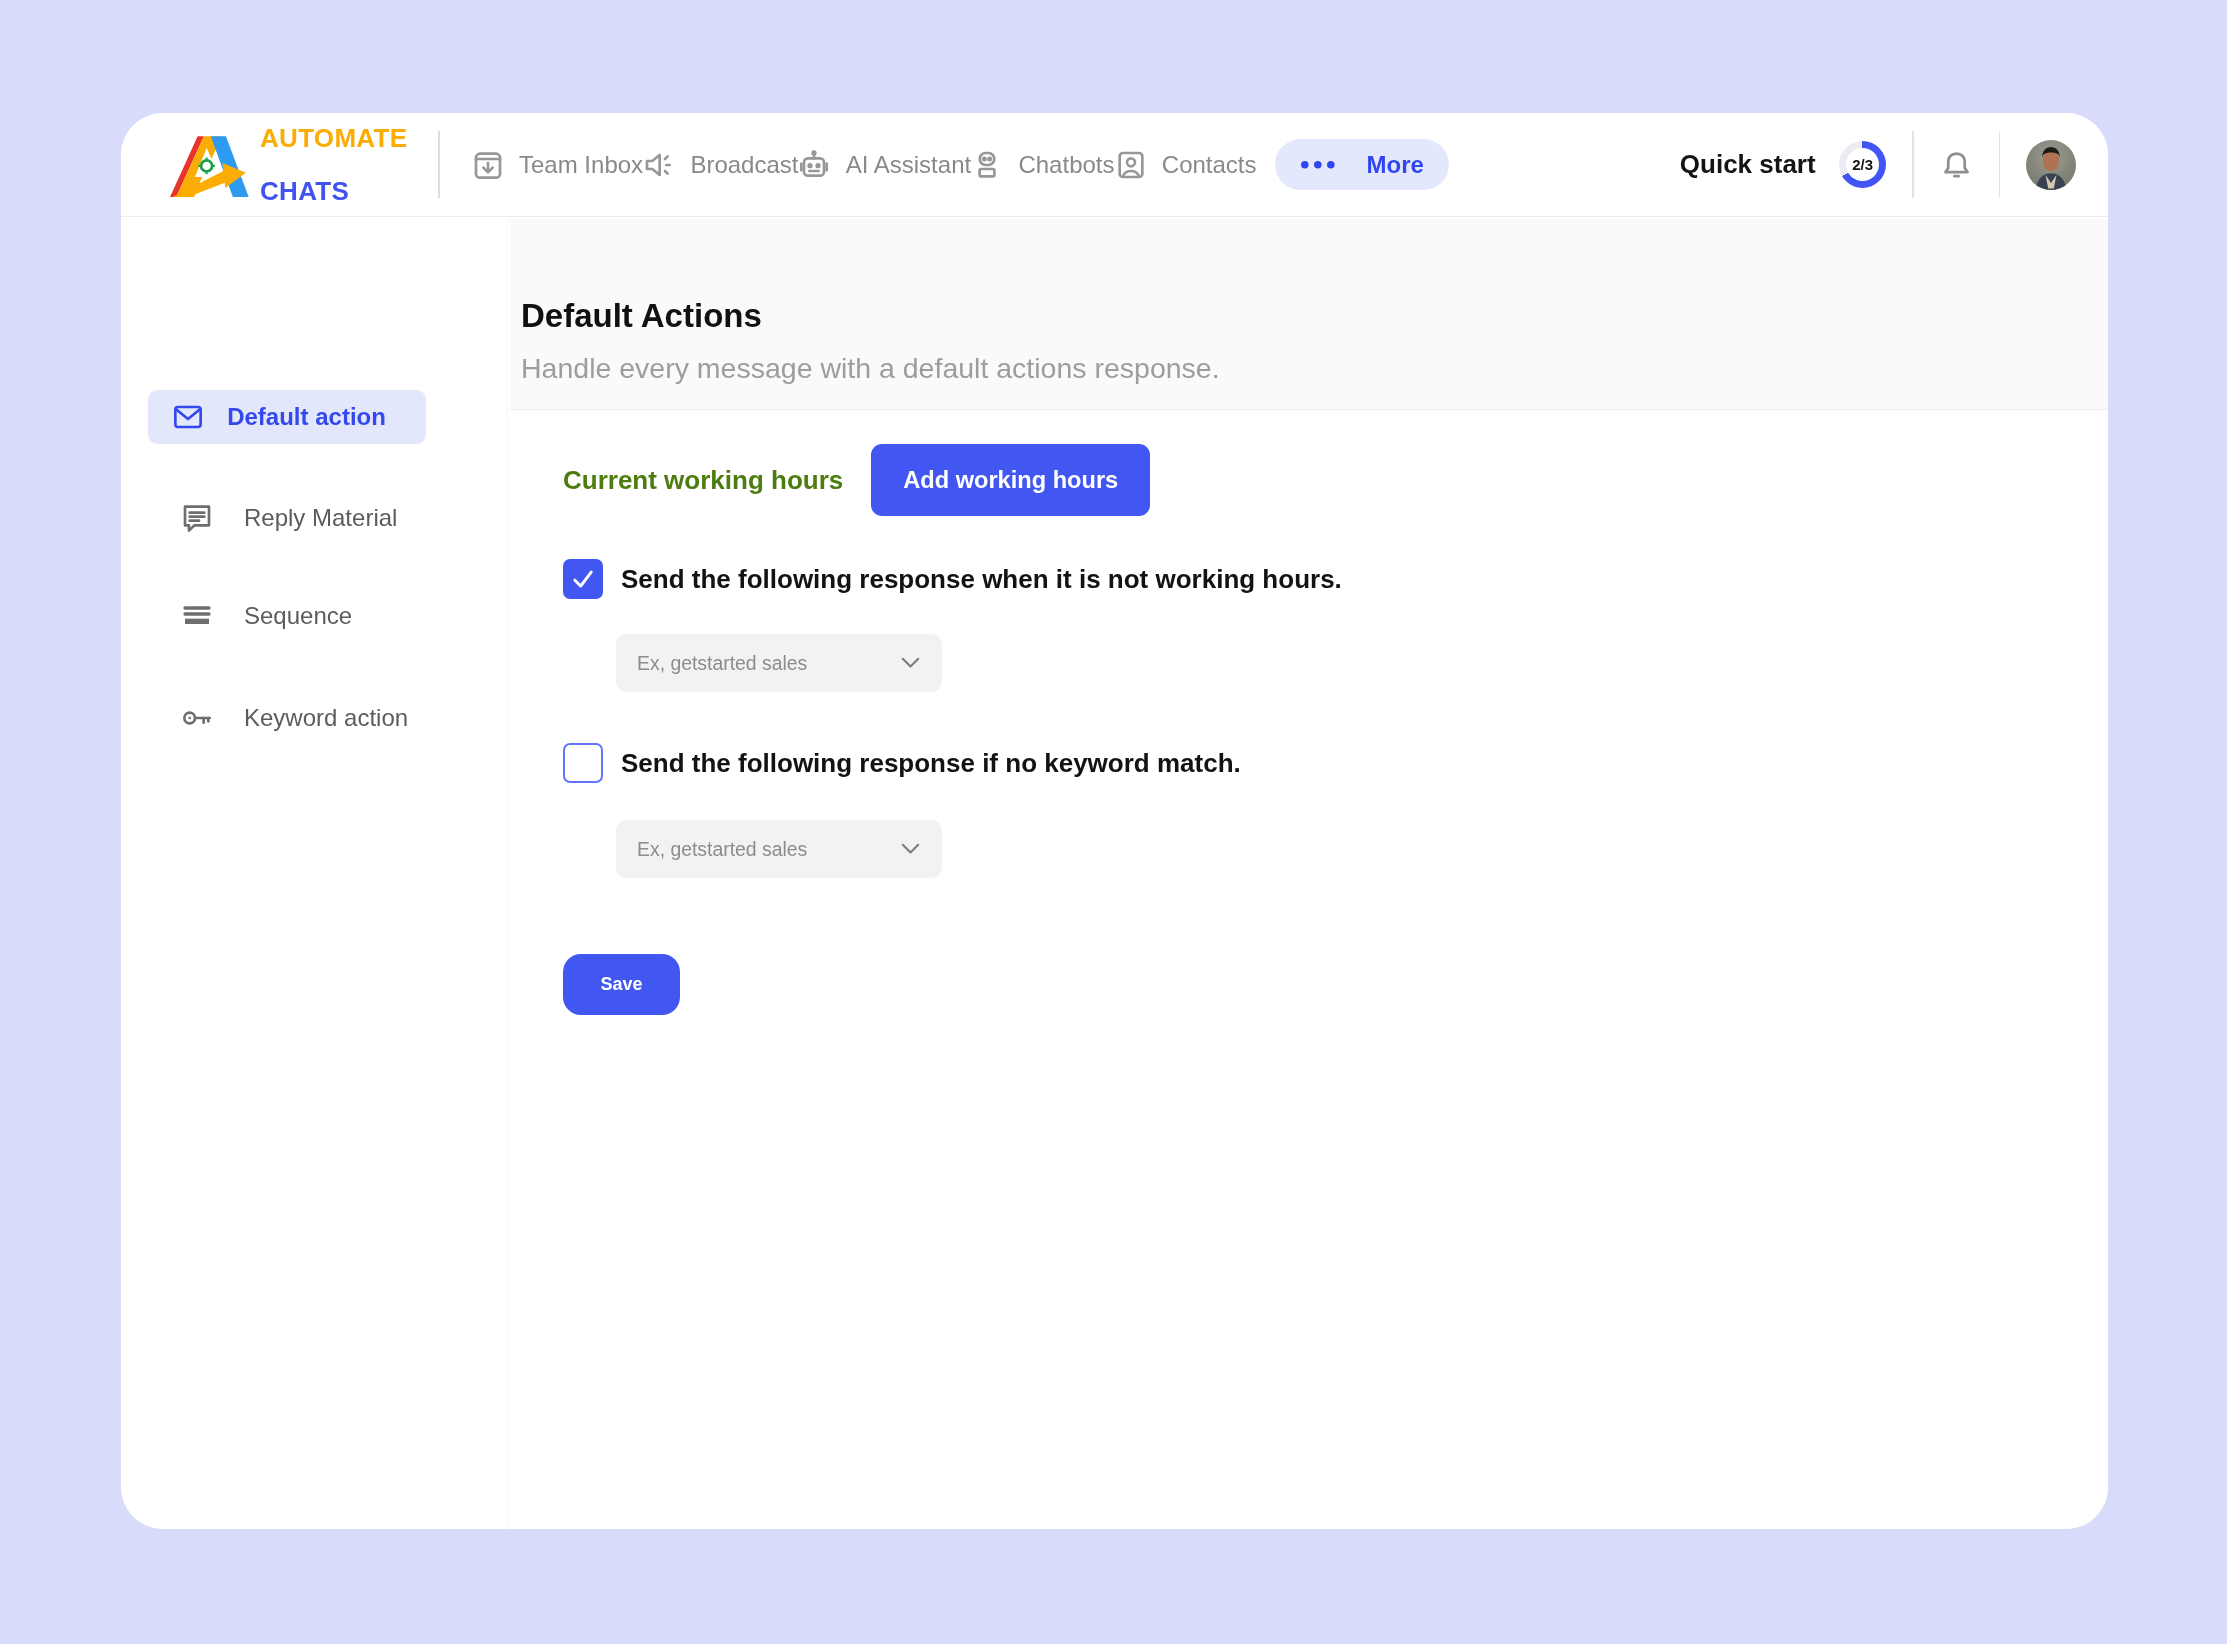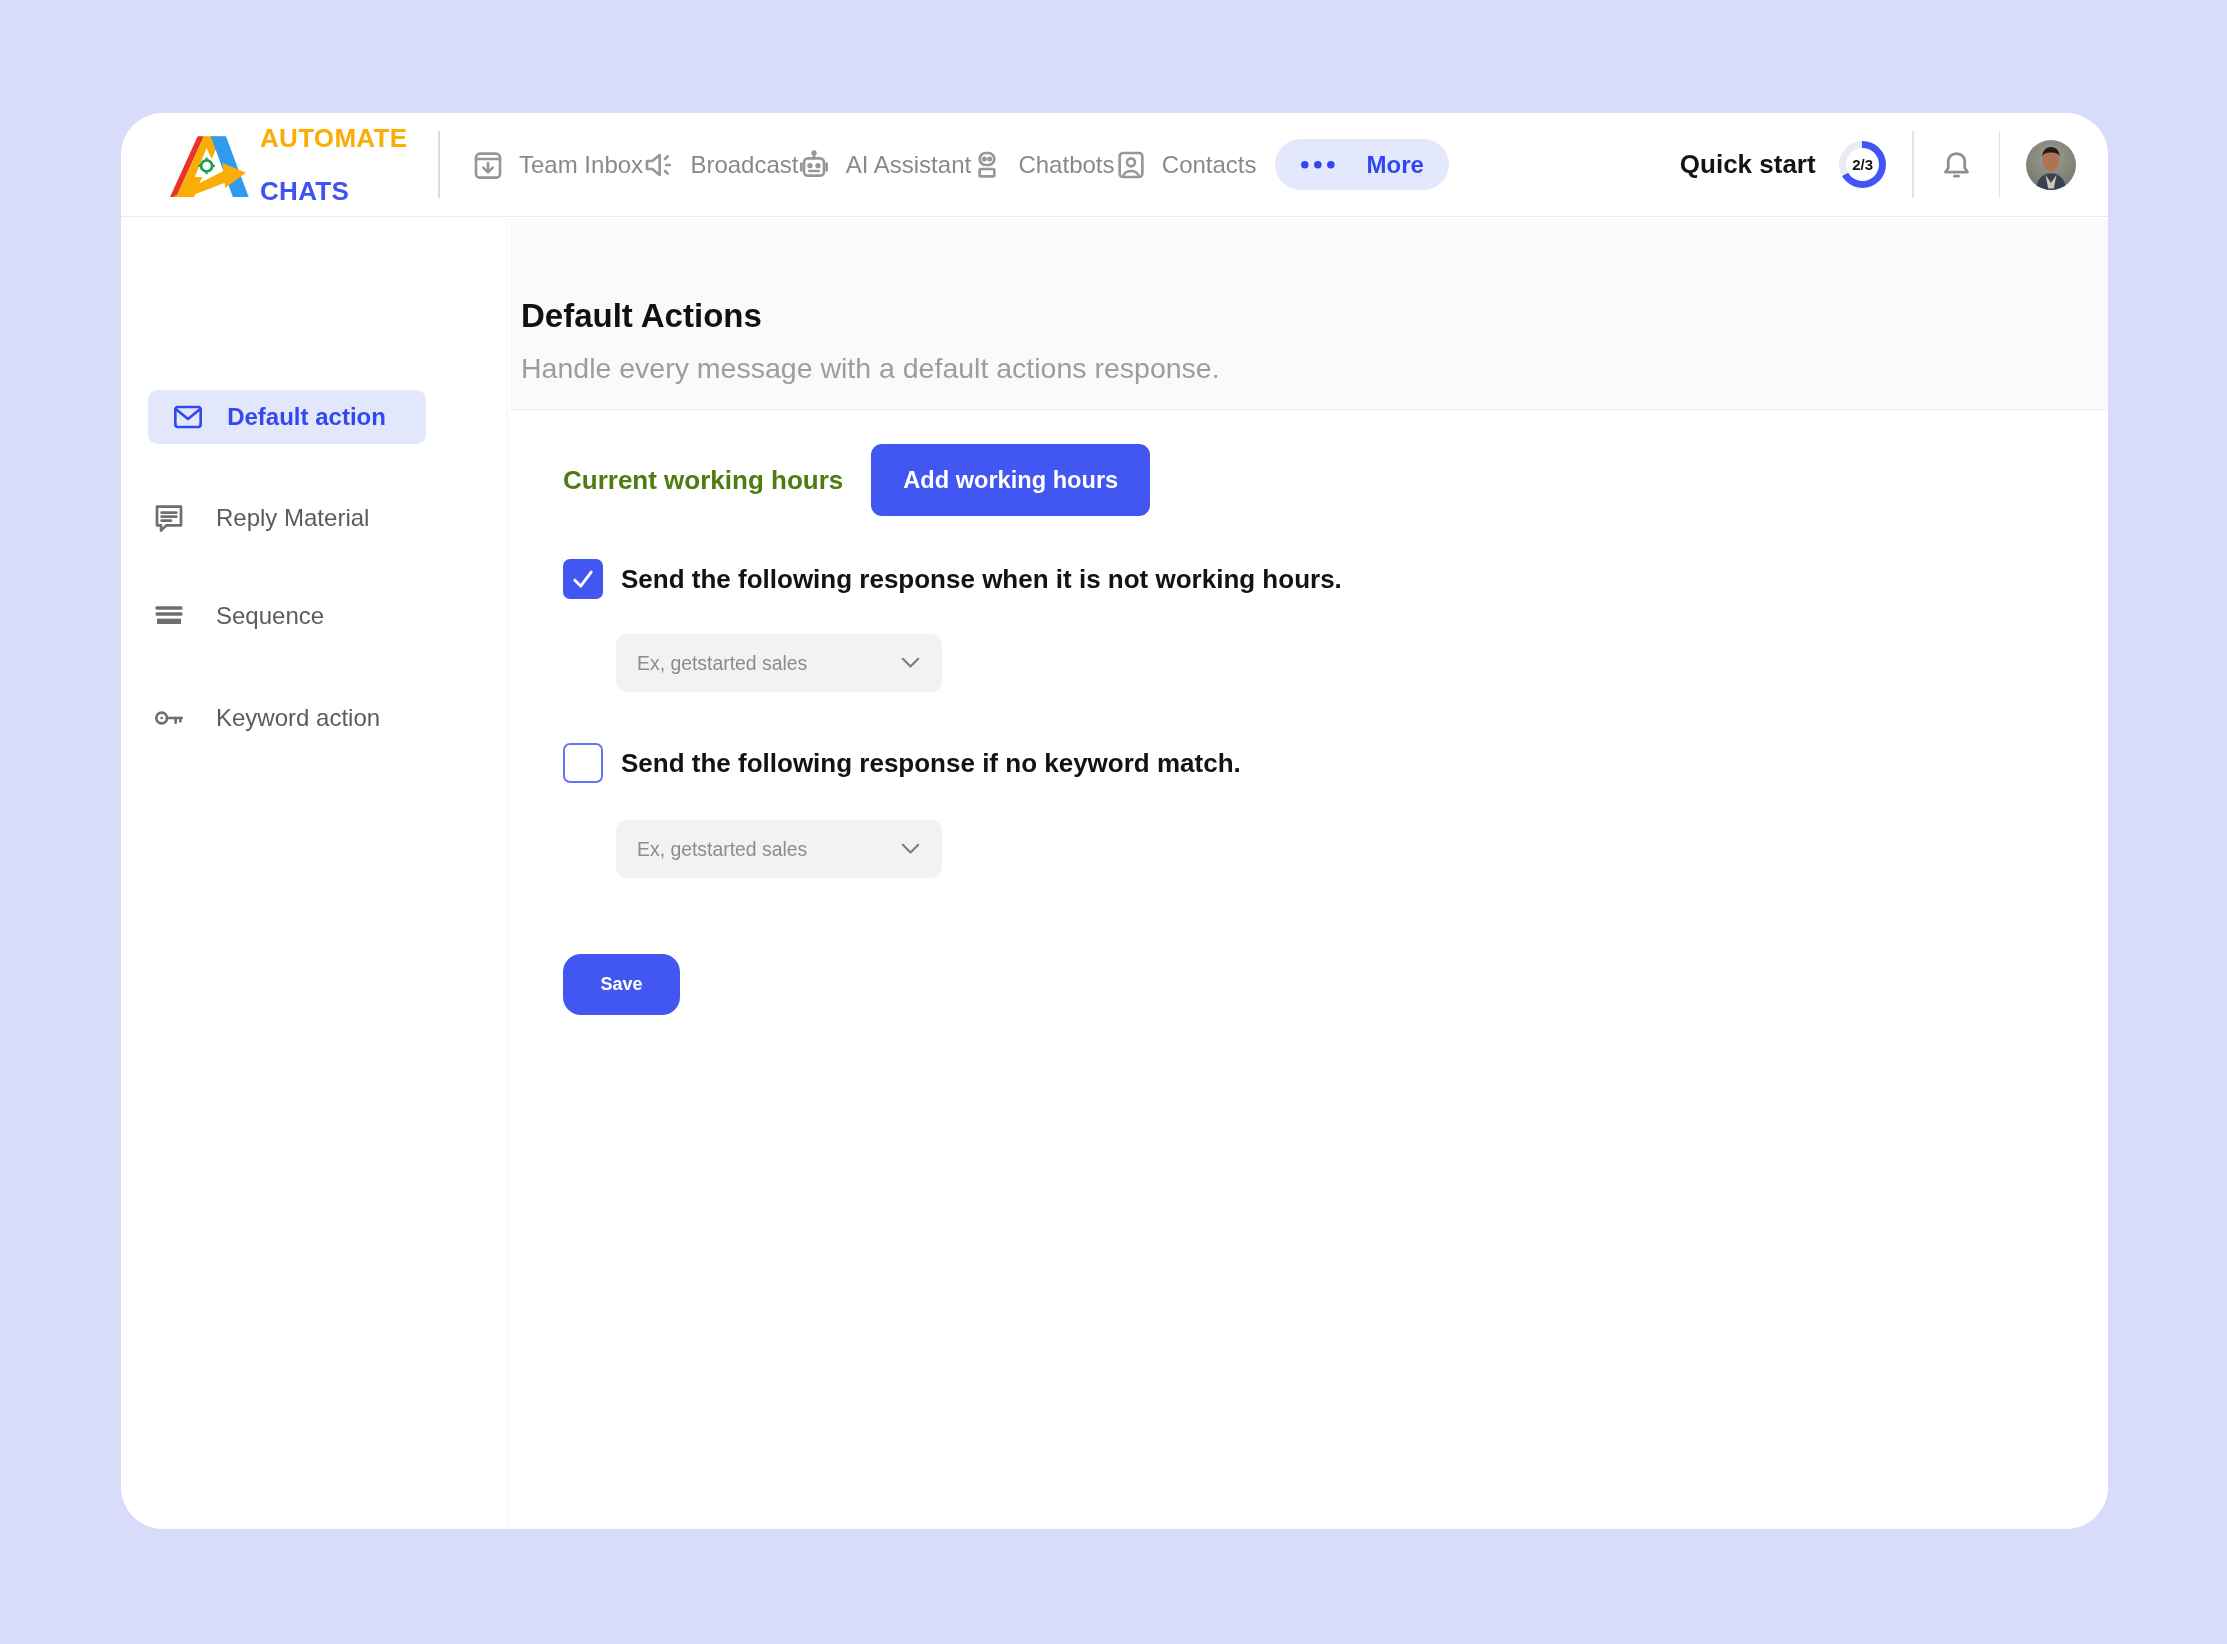--- a/index.html
+++ b/index.html
@@ -34,21 +34,21 @@
   .nav-right .v-div2{width:1.4px;height:67px;background:#E3E3E3;margin:0 26px;}
   .bell{cursor:pointer;display:flex;}
   .avatar{width:50px;height:50px;border-radius:50%;overflow:hidden;flex:0 0 auto;cursor:pointer;}
 
   
   .sidebar{position:absolute;left:0;top:106px;width:387px;height:1310px;background:#fff;
     border-right:1.4px solid #F5F5F5;}
   .side-sel{position:absolute;left:27px;top:171px;width:278px;height:54px;border-radius:9.7px;
     background:#E3E7FC;display:flex;align-items:center;gap:23.6px;padding-left:23.6px;cursor:pointer;}
   .side-sel .label{color:#3448F0;font-size:24px;font-weight:700;}
-  .side-item{position:absolute;left:32px;height:42px;display:flex;align-items:center;gap:31px;
+  .side-item{position:absolute;left:60px;height:42px;display:flex;align-items:center;gap:31px;
     color:#5C5C5C;font-size:24px;font-weight:500;cursor:pointer;white-space:nowrap;}
   .side-item.r1{top:278px;}
   .side-item.r2{top:376px;}
   .side-item.r3{top:478px;}
 
   
   .main{position:absolute;left:389px;top:106px;width:1598px;height:1310px;background:#fff;}
   .page-head{position:absolute;left:0;top:0;width:100%;height:191px;background:#FAFAFA;
     border-bottom:1.4px solid #EDEDED;padding:78px 0 0 11px;}
   .page-title{font-size:33px;font-weight:700;color:#111;}

